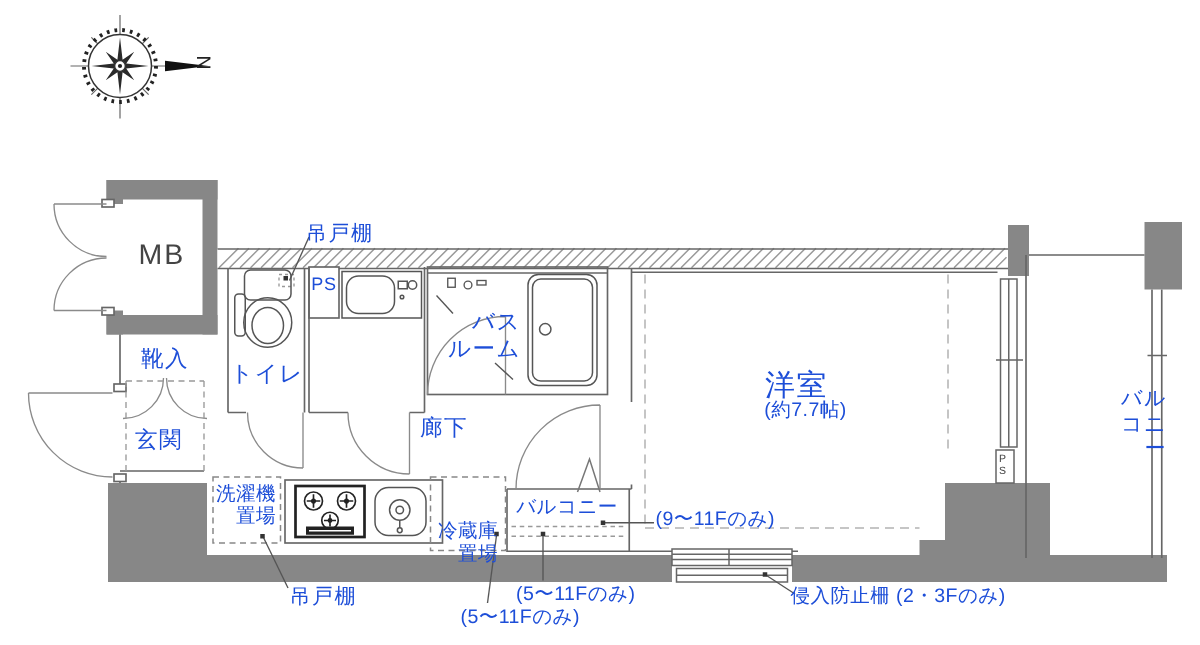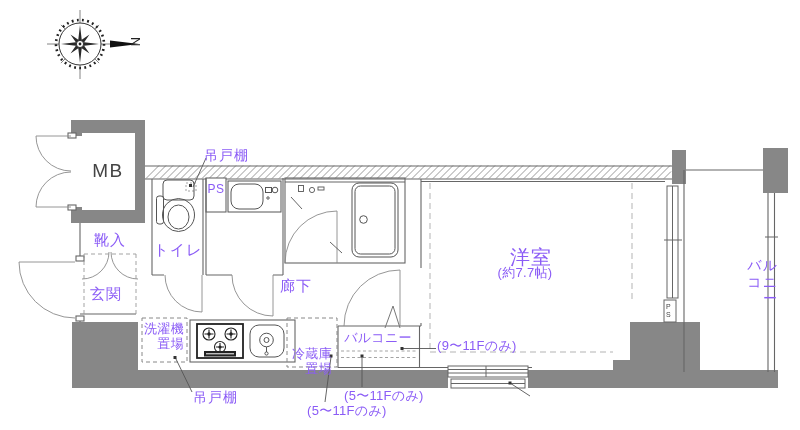--- a/index.html
+++ b/index.html
@@ -1,19 +1,19 @@
 <!DOCTYPE html>
 <html><head>
 <meta charset="utf-8">
 <style>
   html,body{margin:0;padding:0;background:#ffffff;}
   #plan{position:relative;width:800px;height:430px;background:#ffffff;overflow:hidden;
         font-family:"Liberation Sans","DejaVu Sans",sans-serif;}
   #plan svg{position:absolute;left:0;top:0;}
-  .lbl{position:absolute;color:#8b5cf6;font-size:15px;line-height:1.18;white-space:pre-line;
+  .lbl{position:absolute;color:#1d4ed8;font-size:15px;line-height:1.18;white-space:pre-line;
        letter-spacing:1px;}
   .c{transform:translateX(-50%);text-align:right;}
   .s19{font-size:19px;letter-spacing:1.5px;color:#444;}
   .s16{font-size:20px;}
   .s14{font-size:14px;}
   .s13{font-size:13px;letter-spacing:0.3px;}
   .s12{font-size:12px;letter-spacing:0.5px;}
   .north{transform:rotate(90deg);font-size:13px;color:#222;letter-spacing:0;}
   .psv{font-size:7px;line-height:8px;width:7px;word-break:break-all;color:#444;letter-spacing:0;}
 </style>
@@ -183,31 +183,34 @@
     <circle cx="80" cy="44" r="1.4" fill="#222"></circle>
     <polygon points="110,40.5 139,44 110,47.5" fill="#111"></polygon>
   </g>
 </svg>
 
   <div class="lbl c s19" style="left:108px;top:160px">MB</div>
   <div class="lbl c" style="left:110px;top:231px">靴入</div>
   <div class="lbl c" style="left:106px;top:285px">玄関</div>
   <div class="lbl c" style="left:178px;top:241px">トイレ</div>
   <div class="lbl c s12" style="left:216px;top:182px">PS</div>
+  <div class="lbl c" style="left:323px;top:206px">バス
+ルーム</div>
   <div class="lbl c" style="left:296px;top:277px">廊下</div>
   <div class="lbl c s13" style="left:164px;top:321px">洗濯機
 置場</div>
   <div class="lbl c s13" style="left:312px;top:346px">冷蔵庫
 置場</div>
   <div class="lbl c s13" style="left:378px;top:330px">バルコニー</div>
   <div class="lbl c s16" style="left:531px;top:246px">洋室</div>
-  <div class="lbl c s13" style="left:525px;top:265px">(約7.7帖)</div>
+  <div class="lbl c s13" style="left:537px;top:265px">(約7.7帖)</div>
   <div class="lbl c s14" style="left:756px;top:257px">バルコニー</div>
   <div class="lbl psv" style="left:666px;top:303px">PS</div>
 
   <div class="lbl s14" style="left:204px;top:147px">吊戸棚</div>
   <div class="lbl s14" style="left:193px;top:389px">吊戸棚</div>
   <div class="lbl s13" style="left:437px;top:338px">(9〜11Fのみ)</div>
   <div class="lbl s13" style="left:344px;top:388px">(5〜11Fのみ)</div>
   <div class="lbl s13" style="left:307px;top:403px">(5〜11Fのみ)</div>
+  <div class="lbl s13" style="left:527px;top:389px">侵入防止柵 (2・3Fのみ)</div>
   <div class="lbl north" style="left:131px;top:34px">N</div>
 
 </div>
 
 </body></html>

